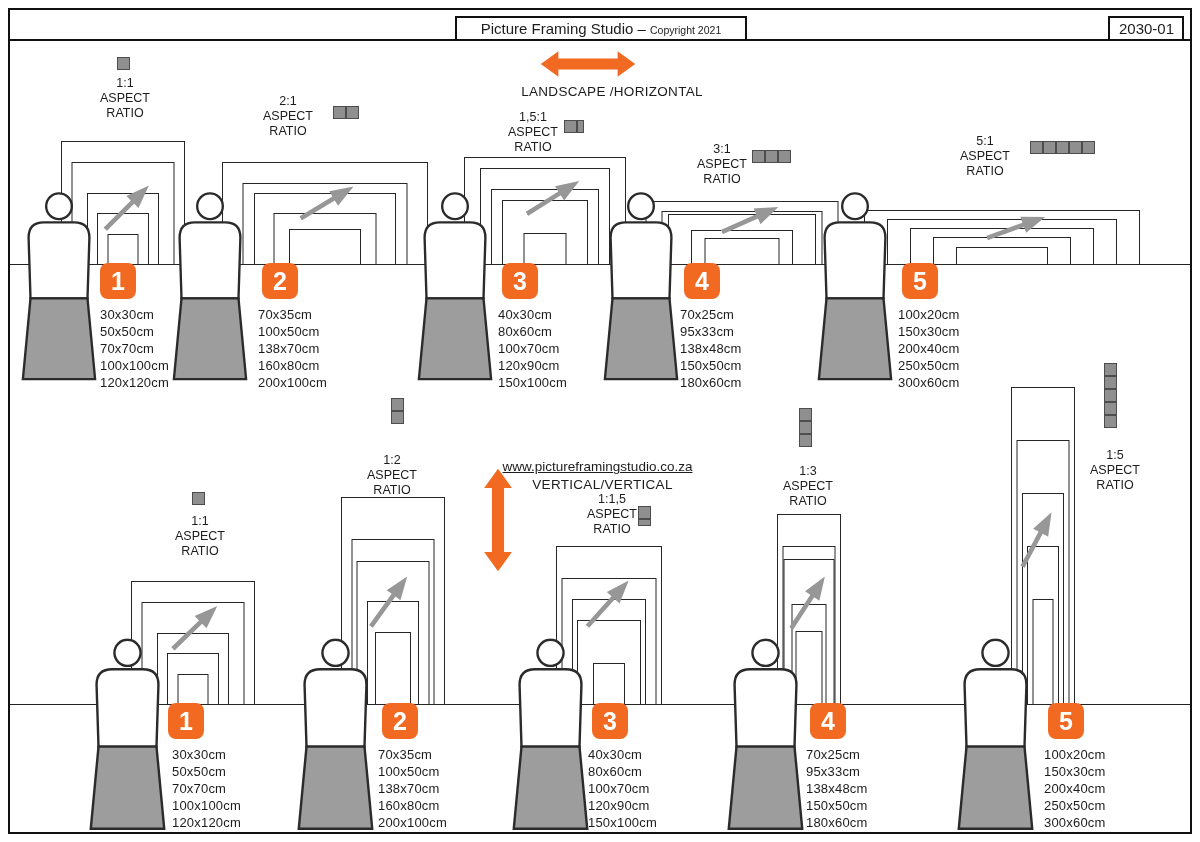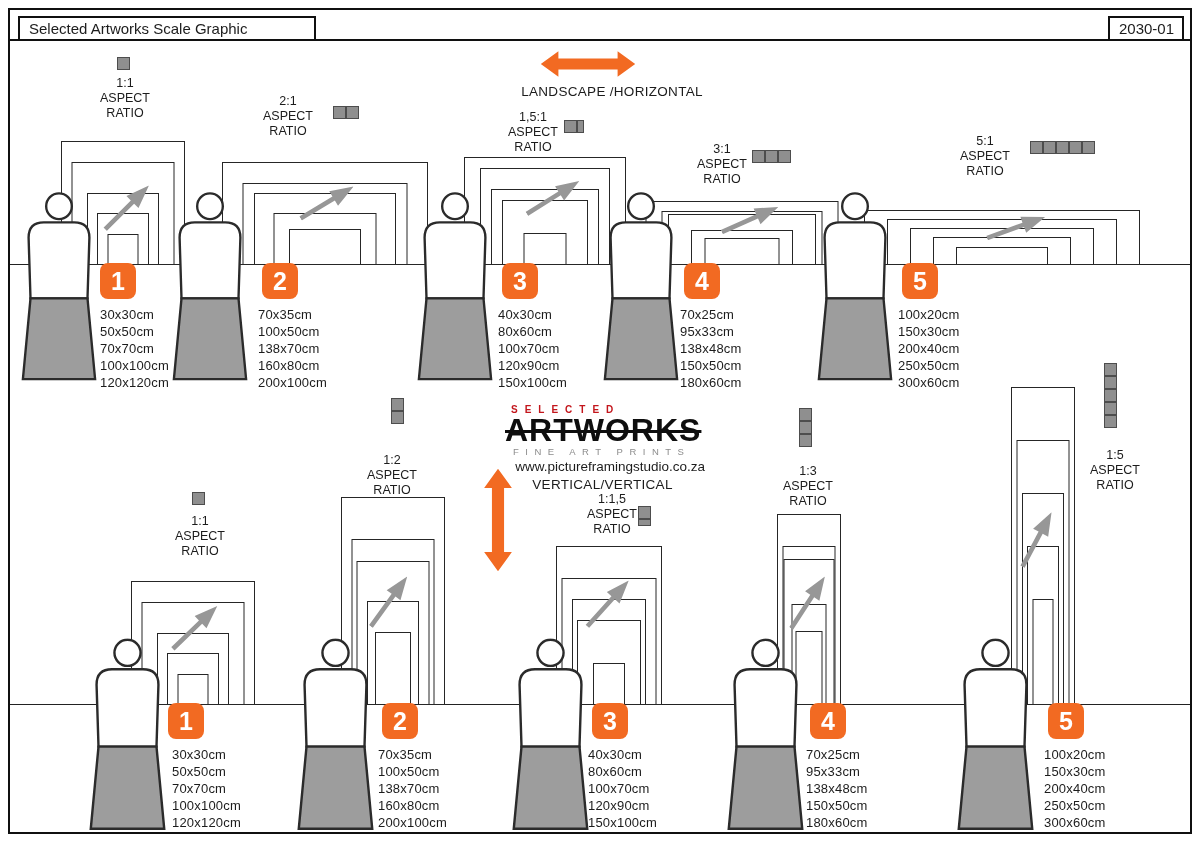--- a/index.html
+++ b/index.html
@@ -26,21 +26,21 @@
   .aicon.v { flex-direction:column; }
   .asq { width:13px; height:13px; background:#8f8f8f; border:1px solid #4d4d4d; flex:0 0 auto; }
   .asq.half-h { width:7px; height:13px; }
   .asq.half-v { height:7px; width:13px; }
   .toplabel { position:absolute; font-size:13.5px; letter-spacing:0.3px; z-index:5; text-align:center; }
   .logo { position:absolute; left:505px; top:404px; width:195px; z-index:5; }
   .logo-sel { color:#C3161C; font-size:10px; font-weight:bold; letter-spacing:7px; padding-left:6px; }
   .logo-art { color:#0e0e0e; font-size:32px; font-weight:800; line-height:31px; letter-spacing:1px;
               text-decoration:line-through; text-decoration-thickness:2.5px; }
   .logo-fine { color:#8c8c8c; font-size:9.5px; letter-spacing:6.5px; padding-left:8px; }
-  .url { position:absolute; left:490px; top:459px; width:215px; text-align:right; font-size:13.5px; z-index:5; }
+  .url { position:absolute; left:490px; top:459px; width:215px; text-align:center; font-size:13.5px; z-index:5;text-decoration:underline; }
 </style>
 </head>
 <body>
 
 <svg width="0" height="0" style="position:absolute">
   <symbol id="sym-person" viewBox="0 0 90 200">
     <circle cx="45" cy="15" r="13.5" fill="#ffffff" stroke="#2b2b2b" stroke-width="2.5"></circle>
     <path d="M13 48 Q13 32 29 32 L61 32 Q77 32 77 48 L75 112 L15 112 Z" fill="#ffffff" stroke="#2b2b2b" stroke-width="2.5"></path>
     <path d="M15 112 L75 112 L83 197 L7 197 Z" fill="#9d9d9d" stroke="#2b2b2b" stroke-width="2.5"></path>
   </symbol>
@@ -49,36 +49,31 @@
   </symbol>
   <symbol id="sym-dblarrow" viewBox="0 0 120 34">
     <path d="M23 10 L23 1 L1 17 L23 33 L23 24 L97 24 L97 33 L119 17 L97 1 L97 10 Z" fill="currentColor"></path>
   </symbol>
 </svg>
 
 <div class="page">
   <div class="pborder"></div>
   <div class="hrule"></div>
 
-  <div class="hbox" style="left:18px;width:298px"><span>Selected Artworks Scale Graphic</span></div>
+  <div class="hbox c" style="left:455px;width:292px"><span>Picture Framing Studio –</span> <span class="sub">Copyright 2021</span></div>
   <div class="hbox c" style="left:1108px;width:76px"><span>2030-01</span></div>
 
   <div class="groundline" style="top:263.5px"></div>
   <div class="groundline" style="top:703.5px"></div>
 
   <svg class="oarrow" style="left:540px;top:50px" width="96" height="28" viewBox="0 0 120 34">
       <use href="#sym-dblarrow"></use>
     </svg>
   <div class="toplabel" style="left:512px;top:84px;width:200px">LANDSCAPE /HORIZONTAL</div>
 
-  <div class="logo">
-    <div class="logo-sel">SELECTED</div>
-    <div class="logo-art">ARTWORKS</div>
-    <div class="logo-fine">FINE ART PRINTS</div>
-  </div>
   <div class="url">www.pictureframingstudio.co.za</div>
   <div class="toplabel" style="left:505px;top:477px;width:195px">VERTICAL/VERTICAL</div>
   <svg class="oarrow" style="left:446px;top:505px;transform:rotate(90deg)" width="104" height="30" viewBox="0 0 120 34">
       <use href="#sym-dblarrow"></use>
     </svg>
 
   <div class="frames" style="left:61px;top:141px;width:124px;height:124px">
       <div class="frame" style="width: 124px; height: 124px;"></div>
       <div class="frame" style="width: 103px; height: 103px;"></div>
       <div class="frame" style="width: 72px; height: 72px;"></div>

